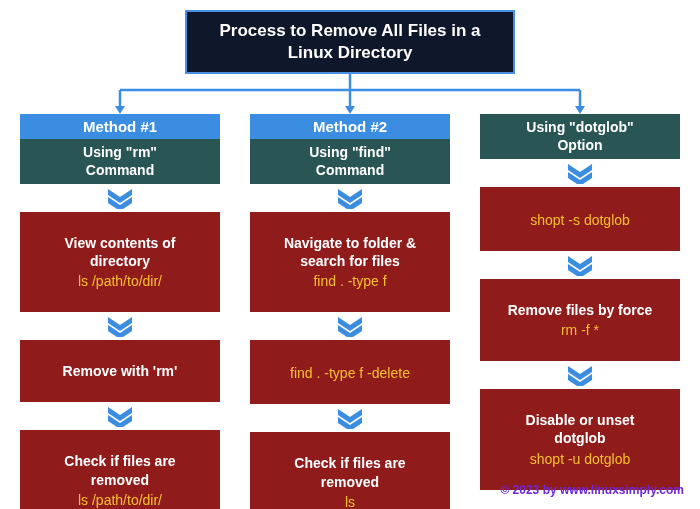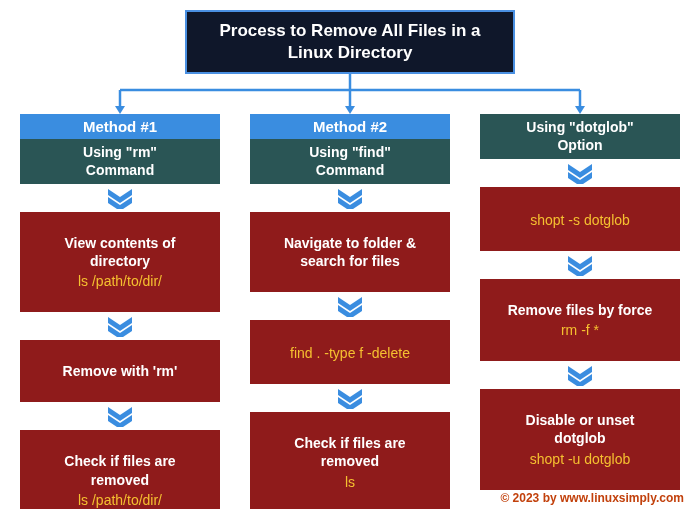--- a/index.html
+++ b/index.html
@@ -81,24 +81,24 @@
     margin-top: 2px;
   }
   .chevron {
     width: 28px;
     height: 20px;
     margin: 5px 0 3px 0;
   }
   .footer {
     position: absolute;
     right: 16px;
-    bottom: 4px;
+    bottom: 12px;
     font-size: 12px;
     font-weight: bold;
-    color: #c2410c;
+    color: #6d28d9;
   }
 </style>
 </head>
 <body>
 
 <div class="title-box">Process to Remove All Files in a Linux Directory</div>
 
 <svg class="connector" viewBox="0 0 620 40">
   <g stroke="#3a8de0" stroke-width="2.5" fill="none">
     <line x1="310" y1="0" x2="310" y2="16"></line>
@@ -155,20 +155,21 @@
     <div class="method-sub">Using "find"
 Command</div>
 
     <svg class="chevron" viewBox="0 0 28 20">
         <polygon fill="#3a8de0" points="2,0 14,8 26,0 26,6 14,14 2,6"></polygon>
         <polygon fill="#3a8de0" points="2,8 14,16 26,8 26,14 14,22 2,14"></polygon>
       </svg>
     <div class="step">
       <div class="desc">Navigate to folder &amp;
 search for files</div>
+      <div class="cmd">find . -type f</div>
     </div>
 
     <svg class="chevron" viewBox="0 0 28 20">
         <polygon fill="#3a8de0" points="2,0 14,8 26,0 26,6 14,14 2,6"></polygon>
         <polygon fill="#3a8de0" points="2,8 14,16 26,8 26,14 14,22 2,14"></polygon>
       </svg>
     <div class="step">
       <div class="cmd">find . -type f -delete</div>
     </div>
 

